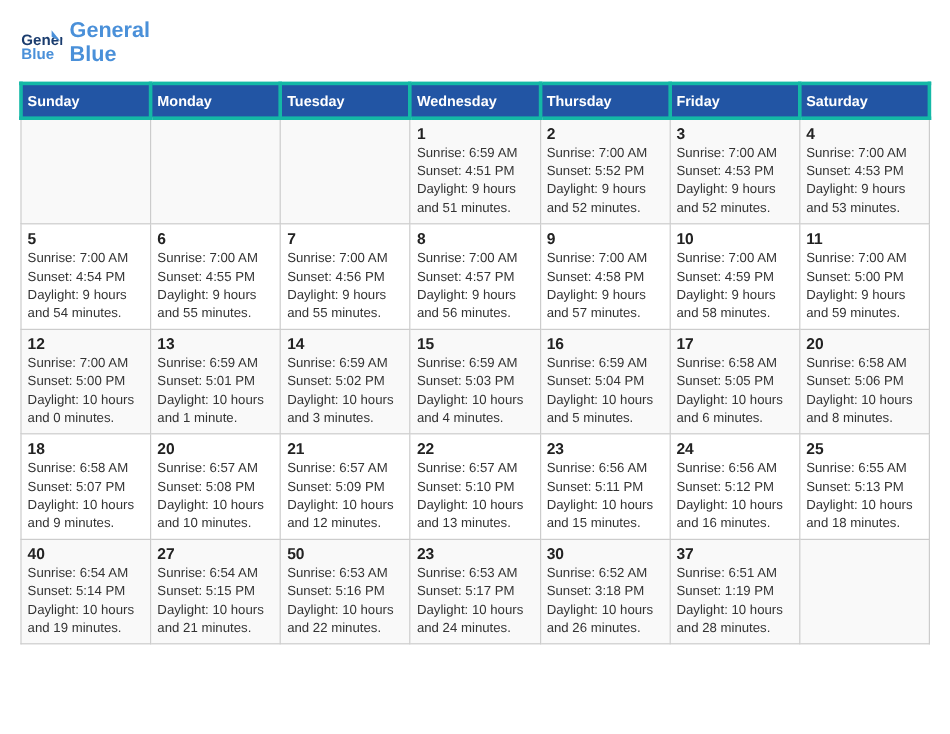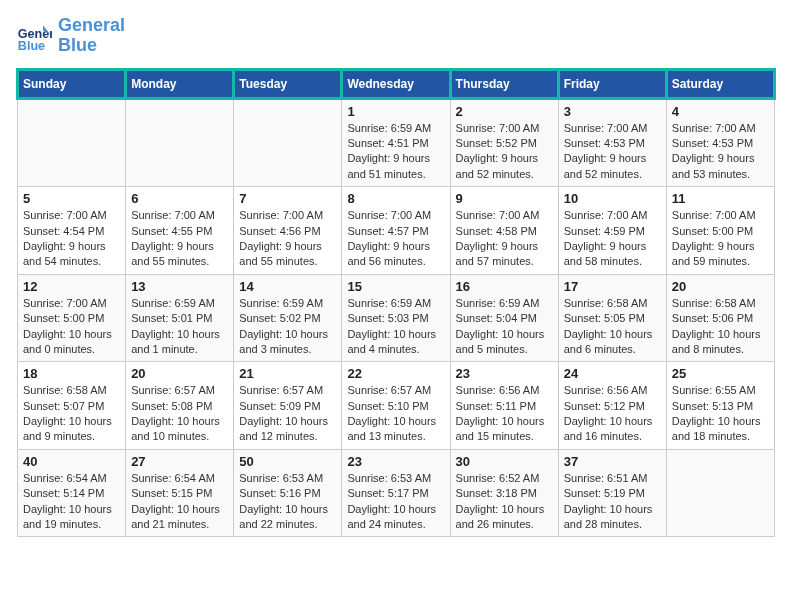--- a/index.html
+++ b/index.html
@@ -311,19 +311,19 @@
         </td>
         <td>
           <span class="day-num">30</span>
           <div class="day-info">Sunrise: 6:52 AM
 Sunset: 3:18 PM
 Daylight: 10 hours and 26 minutes.</div>
         </td>
         <td>
           <span class="day-num">37</span>
           <div class="day-info">Sunrise: 6:51 AM
-Sunset: 5:19 PM
+Sunset: 1:19 PM
 Daylight: 10 hours and 28 minutes.</div>
         </td>
         <td class="empty"></td>
       </tr>
     </tbody>
 </table>
 
 </body></html>

